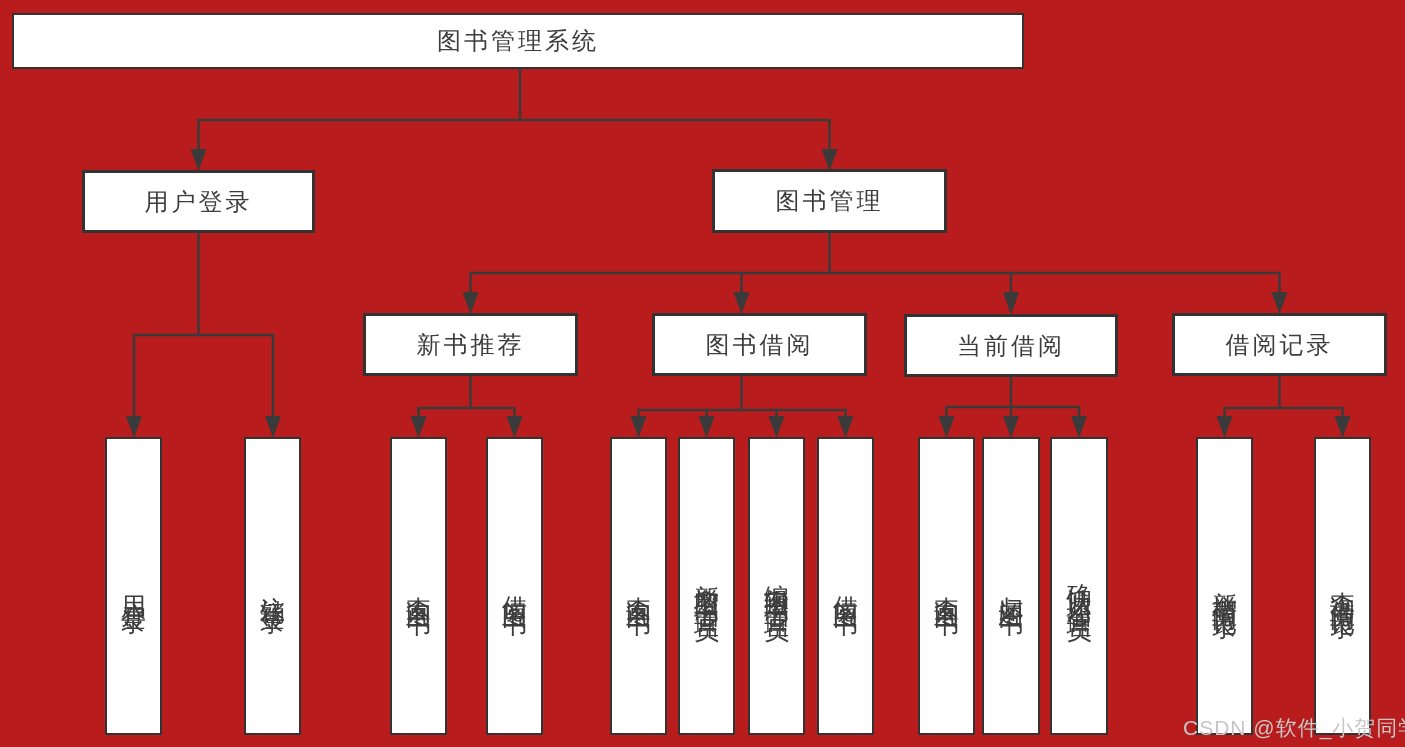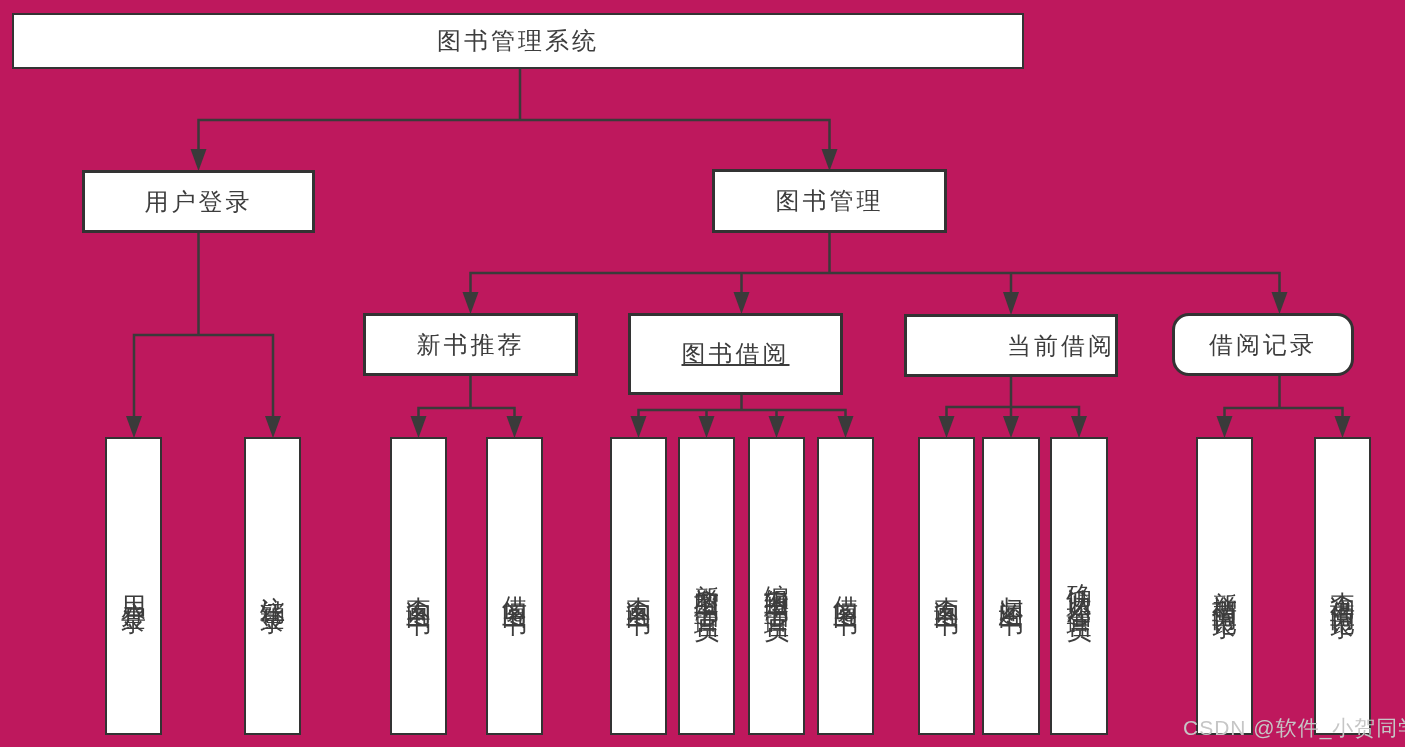--- a/index.html
+++ b/index.html
@@ -5,21 +5,21 @@
   html, body {
     margin: 0;
     padding: 0;
     background: #ffffff;
     font-family: "Liberation Sans", sans-serif;
   }
   .stage {
     position: relative;
     width: 1405px;
     height: 747px;
-    background: #be185d;
+    background: #b91c1c;
     overflow: hidden;
   }
   .wires {
     position: absolute;
     left: 0;
     top: 0;
     width: 1405px;
     height: 747px;
     pointer-events: none;
   }
@@ -62,23 +62,23 @@
     color: #c6c6c6;
     white-space: nowrap;
     z-index: 5;
   }
 
   
   #n-root   { left: 12px;   top: 13px;  width: 1012px; height: 56px; }
   #n-login  { left: 82px;   top: 170px; width: 233px;  height: 63px; }
   #n-mgmt   { left: 712px;  top: 169px; width: 235px;  height: 64px; }
   #n-newrec { left: 363px;  top: 313px; width: 215px;  height: 63px; }
-  #n-borrow { left: 628px;  top: 313px; width: 215px;  height: 82px; text-decoration: underline; }
-  #n-cur    { left: 904px;  top: 314px; width: 214px;  height: 63px; justify-content: flex-end; }
-  #n-rec    { left: 1172px; top: 313px; width: 182px;  height: 63px; border-radius: 17px; }
+  #n-borrow { left: 652px;  top: 313px; width: 215px;  height: 63px; }
+  #n-cur    { left: 904px;  top: 314px; width: 214px;  height: 63px; }
+  #n-rec    { left: 1172px; top: 313px; width: 215px;  height: 63px; }
 
   .leaf { top: 437px; width: 57px; height: 298px; }
   #l-userlogin { left: 105px; }
   #l-logout    { left: 244px; }
   #l-query1    { left: 390px; }
   #l-borrow1   { left: 486px; }
   #l-query2    { left: 610px; }
   #l-addbook   { left: 678px; }
   #l-editbook  { left: 748px; }
   #l-borrow2   { left: 817px; }

